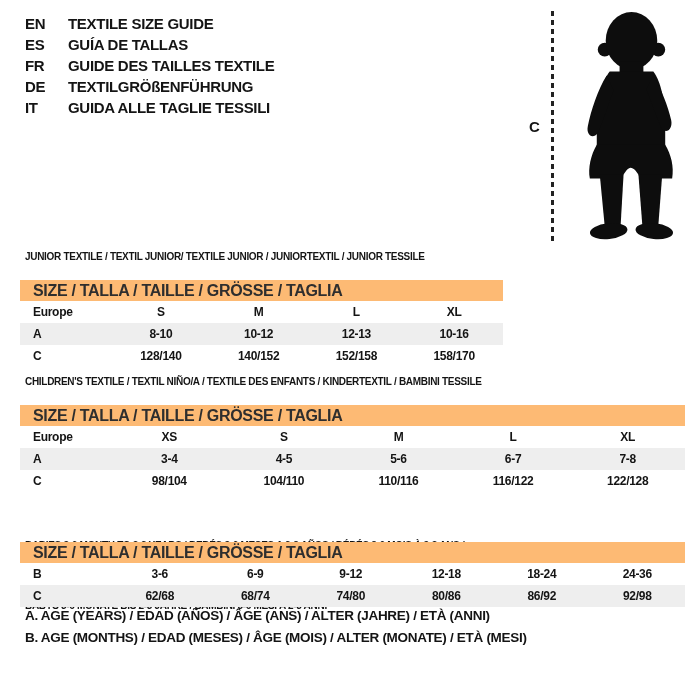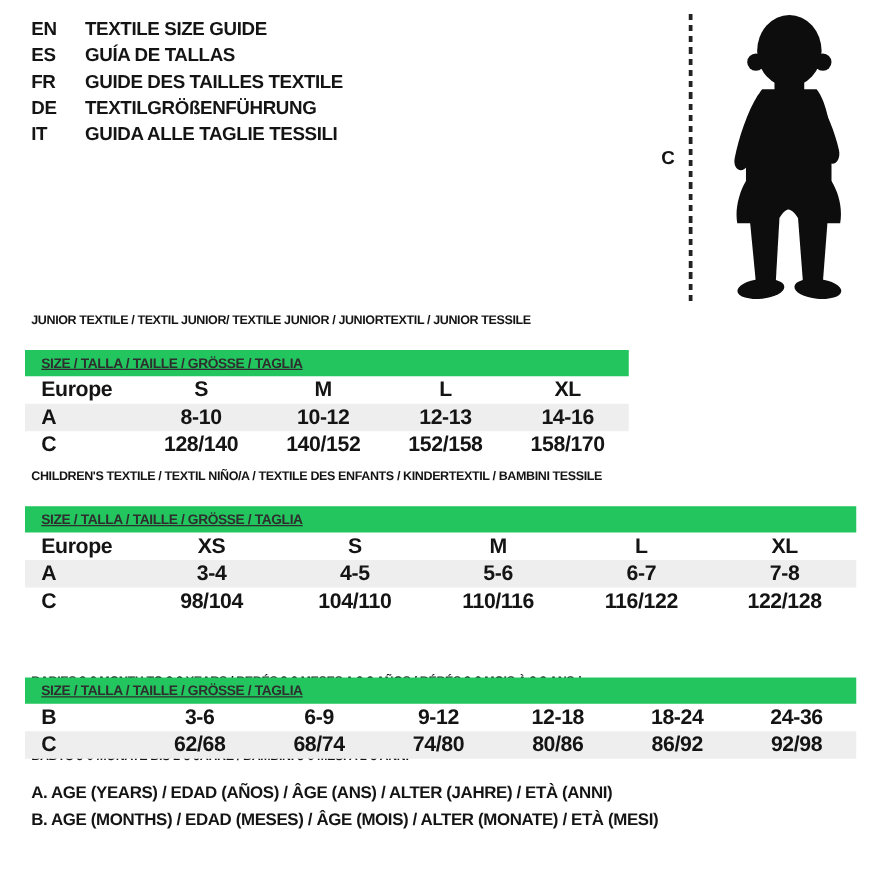--- a/index.html
+++ b/index.html
@@ -15,28 +15,28 @@
   
   .figure-svg{position:absolute;left:563px;top:8px;width:134px;height:238px;}
   .measure-line{position:absolute;left:551px;top:11px;width:3px;height:232px;
     background:repeating-linear-gradient(to bottom,#222 0px,#222 5px,transparent 5px,transparent 9px);}
   .measure-label{position:absolute;left:529px;top:118px;font-size:15px;font-weight:bold;}
   
   .section-title{position:absolute;left:25px;font-size:10px;font-weight:bold;letter-spacing:-0.3px;white-space:pre;}
   .two-line{line-height:20px;}
   
   .size-table{position:absolute;left:20px;}
-  .size-bar{height:21px;background:#22c55e;display:flex;align-items:center;
-    padding-left:13px;font-size:11px;font-weight:bold;color:#2e2e2e;letter-spacing:-0.3px;box-sizing:border-box;text-decoration:underline;}
-  .trow{display:flex;height:22px;align-items:center;font-size:17px;font-weight:bold;letter-spacing:-0.3px;}
+  .size-bar{height:21px;background:#fdba74;display:flex;align-items:center;
+    padding-left:13px;font-size:16px;font-weight:bold;color:#2e2e2e;letter-spacing:-0.3px;box-sizing:border-box;}
+  .trow{display:flex;height:22px;align-items:center;font-size:12px;font-weight:bold;letter-spacing:-0.3px;}
   .trow.shade{background:#eeeeee;}
   .tlabel{width:92px;padding-left:13px;box-sizing:border-box;}
   .tcell{flex:1;text-align:center;}
   
-  .legend{position:absolute;left:25px;top:622px;}
+  .legend{position:absolute;left:25px;top:604px;}
   .legend-line{height:22px;font-size:13.5px;font-weight:bold;letter-spacing:-0.3px;display:flex;align-items:center;}
 </style>
 </head>
 <body>
 
 <div class="canvas">
 
   <div class="lang-list">
     <div class="lang-row">
       <span class="lang-code">EN</span>
@@ -98,21 +98,21 @@
           <span class="tcell">S</span>
           <span class="tcell">M</span>
           <span class="tcell">L</span>
           <span class="tcell">XL</span>
         </div>
         <div class="trow shade">
           <span class="tlabel">A</span>
           <span class="tcell">8-10</span>
           <span class="tcell">10-12</span>
           <span class="tcell">12-13</span>
-          <span class="tcell">14-16</span>
+          <span class="tcell">10-16</span>
         </div>
         <div class="trow">
           <span class="tlabel">C</span>
           <span class="tcell">128/140</span>
           <span class="tcell">140/152</span>
           <span class="tcell">152/158</span>
           <span class="tcell">158/170</span>
         </div>
       </div>
   </div>

